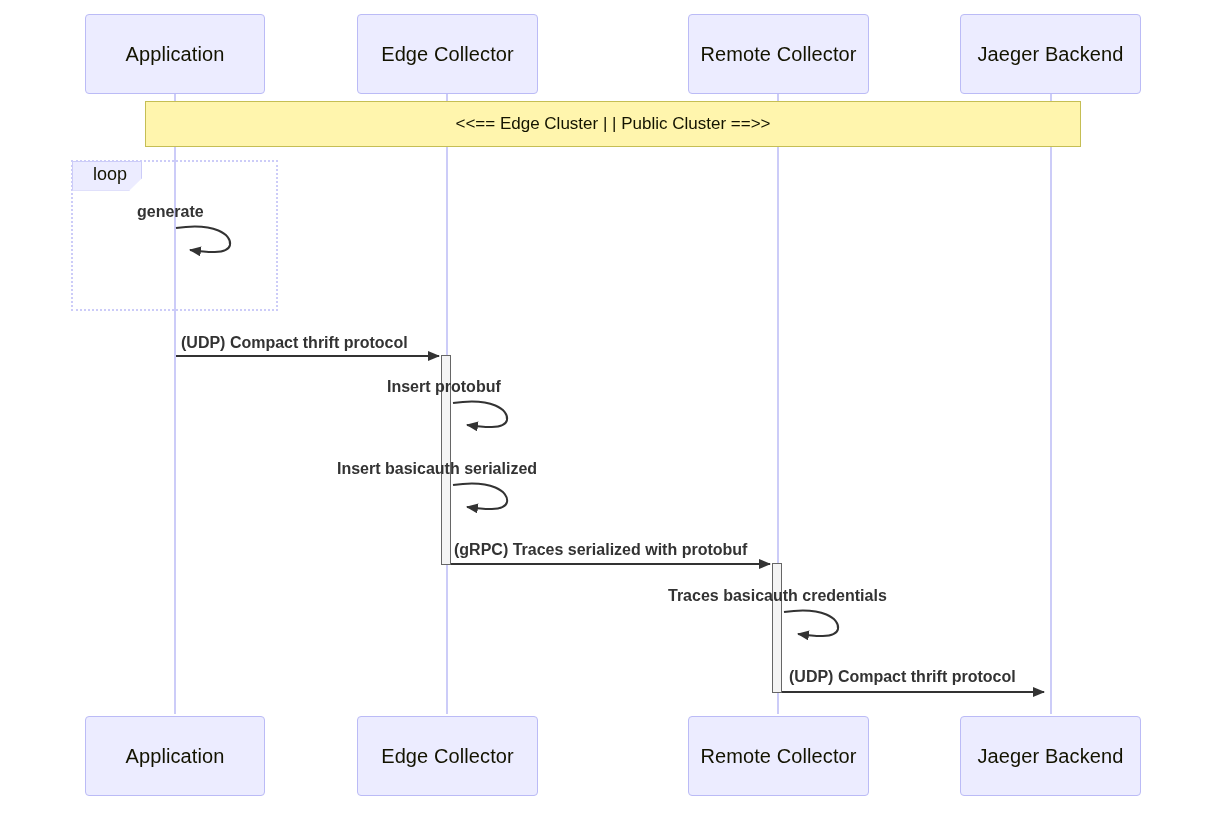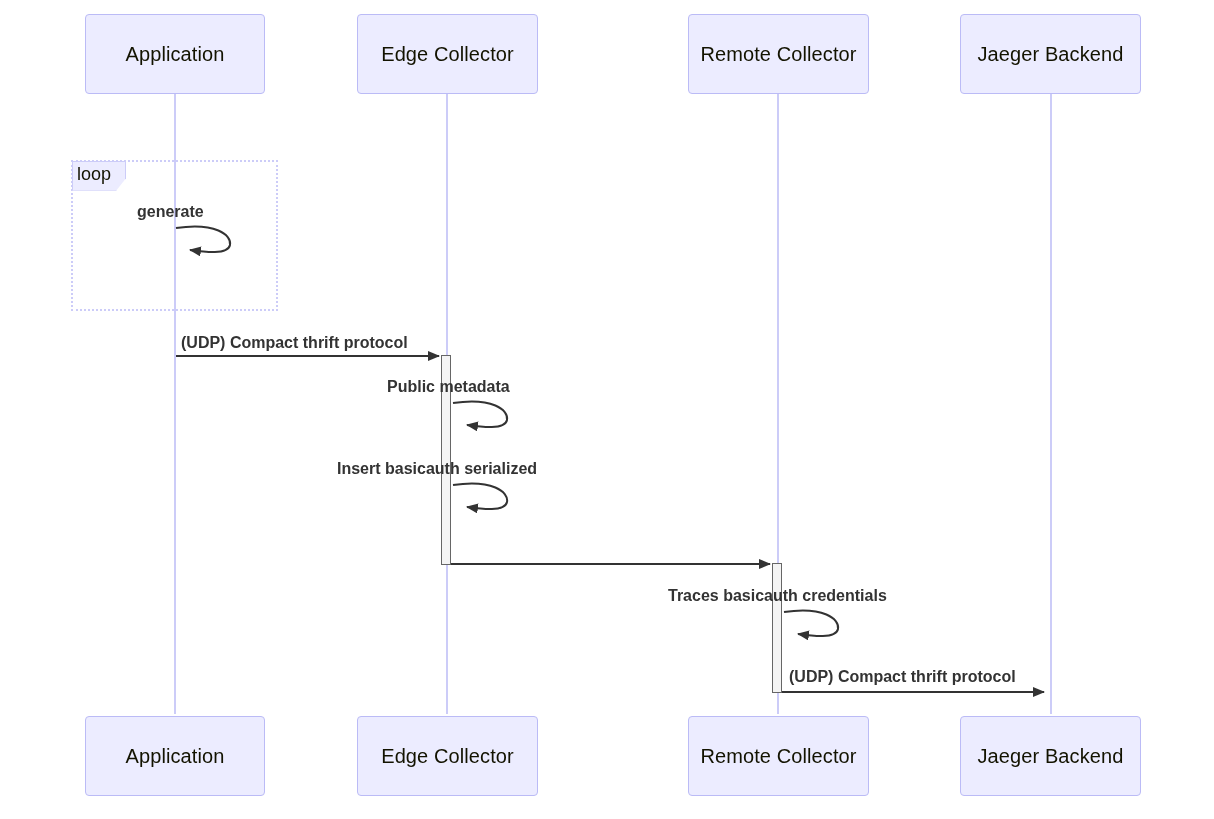--- a/index.html
+++ b/index.html
@@ -63,21 +63,21 @@
     border: 2px dotted #CCCCF8;
     background: transparent;
   }
   .loop-label {
     position: absolute;
     box-sizing: border-box;
     background: #ECECFF;
     border: 1px solid #CCCCF8;
     font-size: 18px;
     color: #131300;
-    padding: 2px 14px 4px 4px;
+    padding: 2px 14px 4px 20px;
     line-height: 1.2;
     -webkit-clip-path: polygon(0 0, 100% 0, 100% 58%, 82% 100%, 0 100%);
     clip-path: polygon(0 0, 100% 0, 100% 58%, 82% 100%, 0 100%);
   }
   .msg-label {
     position: absolute;
     font-size: 16px;
     font-weight: bold;
     color: #333333;
     white-space: nowrap;
@@ -109,37 +109,41 @@
   </div>
   <div class="actor-box" style="left:960px; top:14px; width:181px; height:80px;">
     <span>Jaeger Backend</span>
   </div>
 
   <div class="lifeline" style="left:174px; top:94px; height:620px;"></div>
   <div class="lifeline" style="left:446px; top:94px; height:620px;"></div>
   <div class="lifeline" style="left:777px; top:94px; height:620px;"></div>
   <div class="lifeline" style="left:1050px; top:94px; height:620px;"></div>
 
+  <div class="note-box" style="left:145px; top:101px; width:936px; height:46px;">
+    <span>&lt;&lt;== Edge Cluster | | Public Cluster ==&gt;&gt;</span>
+  </div>
 
   <div class="loop-box" style="left:71px; top:160px; width:207px; height:151px;"></div>
   <div class="loop-label" style="left:72px; top:161px;">
     <span>loop</span>
   </div>
 
   <div class="activation" style="left:441px; top:355px; width:10px; height:210px;"></div>
   <div class="activation" style="left:772px; top:563px; width:10px; height:130px;"></div>
 
   <div class="msg-label" style="left:137px; top:203px;">generate</div>
 
   <div class="msg-label" style="left:181px; top:334px;">(UDP) Compact thrift protocol</div>
 
-  <div class="msg-label" style="left:387px; top:378px;">Public metadata</div>
+  <div class="msg-label" style="left:387px; top:378px;">Insert protobuf</div>
 
   <div class="msg-label" style="left:337px; top:460px;">Insert basicauth serialized</div>
 
+  <div class="msg-label" style="left:454px; top:541px;">(gRPC) Traces serialized with protobuf</div>
 
   <div class="msg-label" style="left:668px; top:587px;">Traces basicauth credentials</div>
 
   <div class="msg-label" style="left:789px; top:668px;">(UDP) Compact thrift protocol</div>
 
   <svg class="overlay" viewBox="0 0 1214 819" xmlns="http://www.w3.org/2000/svg">
     <defs>
       <marker id="arrowhead" markerWidth="12" markerHeight="10" refX="11" refY="5" orient="auto" markerUnits="userSpaceOnUse">
         <path d="M0,0 L12,5 L0,10 z" fill="#333333"></path>
       </marker>

